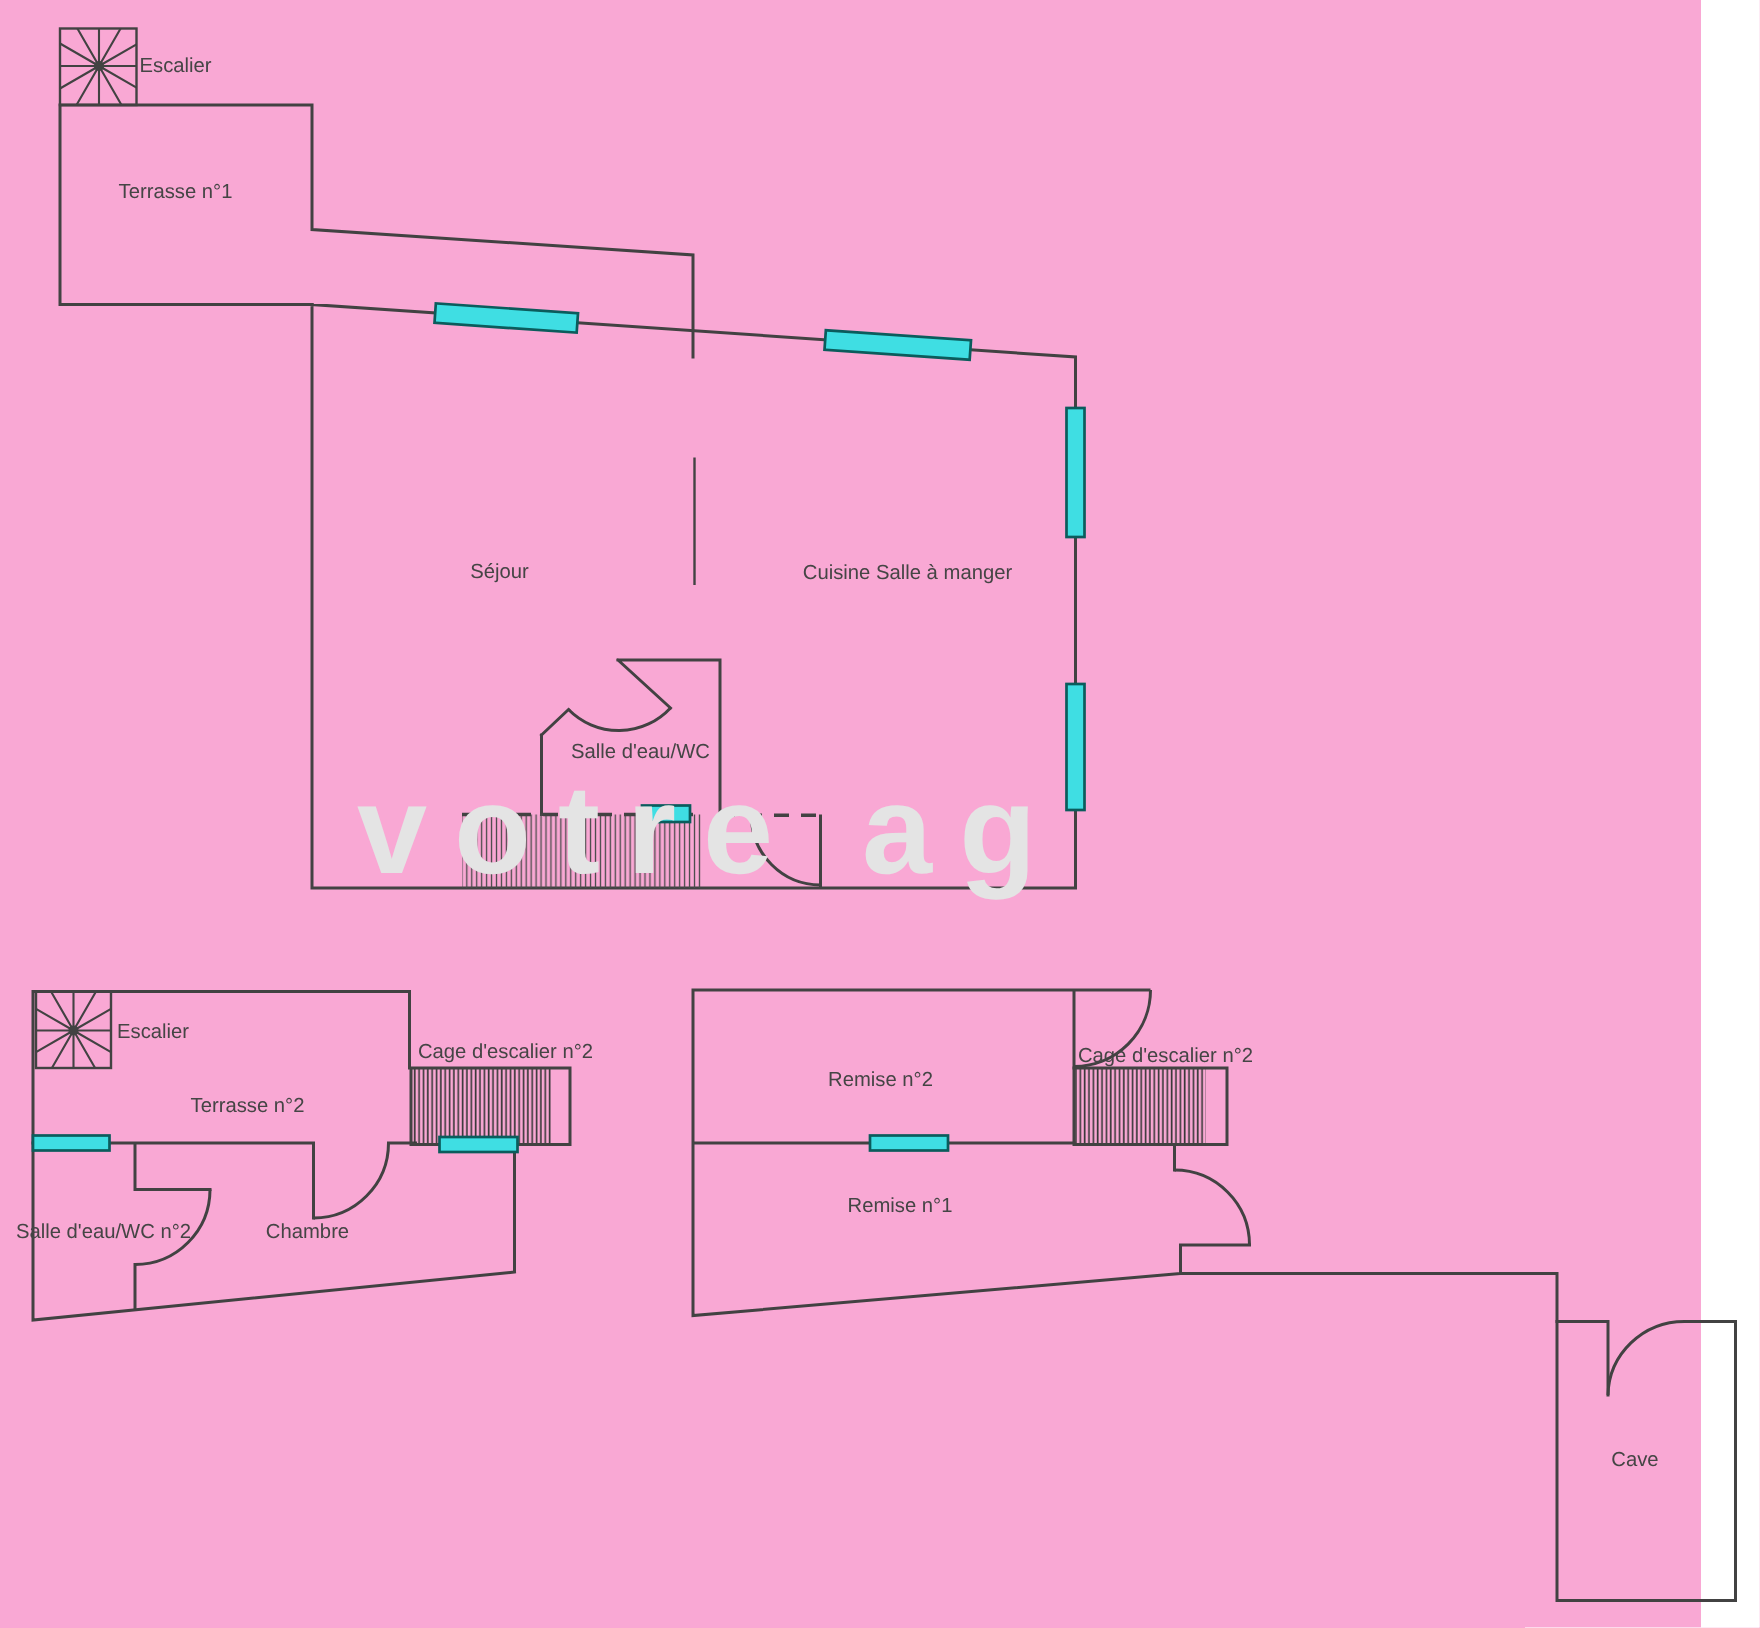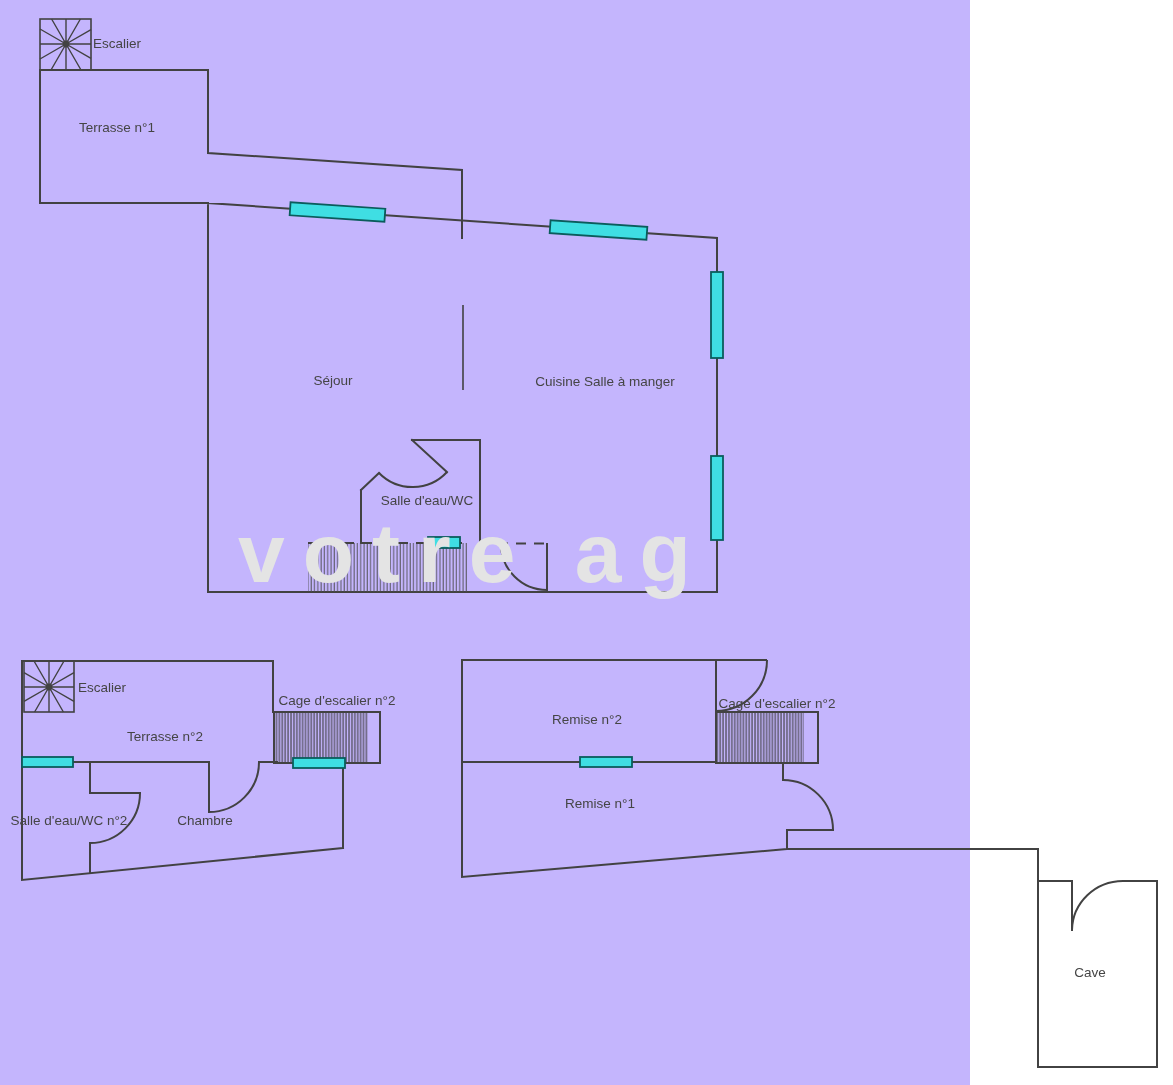--- a/index.html
+++ b/index.html
@@ -1,16 +1,16 @@
 <!DOCTYPE html>
 <html style="--wall: #424242; --label: #454545; --window-fill: #3FDEE3; --window-stroke: #0b5c5c; --watermark: #e4e4e4;"><head>
 <meta charset="utf-8">
 <style>
   html,body{margin:0;padding:0;background:#ffffff;}
-  #stage{width:970px;height:1085px;position:relative;background:#c4b5fd;}
+  #stage{width:1134px;height:1085px;position:relative;background:#f9a8d4;}
   svg{display:block;}
   .wall{fill:none;stroke:var(--wall,#424242);stroke-width:2;stroke-linecap:square;stroke-linejoin:miter;}
   .thin{fill:none;stroke:var(--wall,#424242);stroke-width:1.6;}
   .dash{fill:none;stroke:var(--wall,#424242);stroke-width:2.2;stroke-dasharray:10 8;}
   .arc{fill:none;stroke:var(--wall,#424242);stroke-width:2;}
   .window{fill:var(--window-fill,#3FDEE3);stroke:var(--window-stroke,#0b5c5c);stroke-width:1.8;}
   .hatchbox{fill:none;stroke:var(--wall,#424242);stroke-width:2;}
   .fan{fill:none;stroke:var(--wall,#424242);stroke-width:1.4;}
   .fanc{fill:var(--wall,#424242);}
   text.lbl{font-family:"Liberation Sans",sans-serif;font-size:13.5px;fill:var(--label,#454545);}

